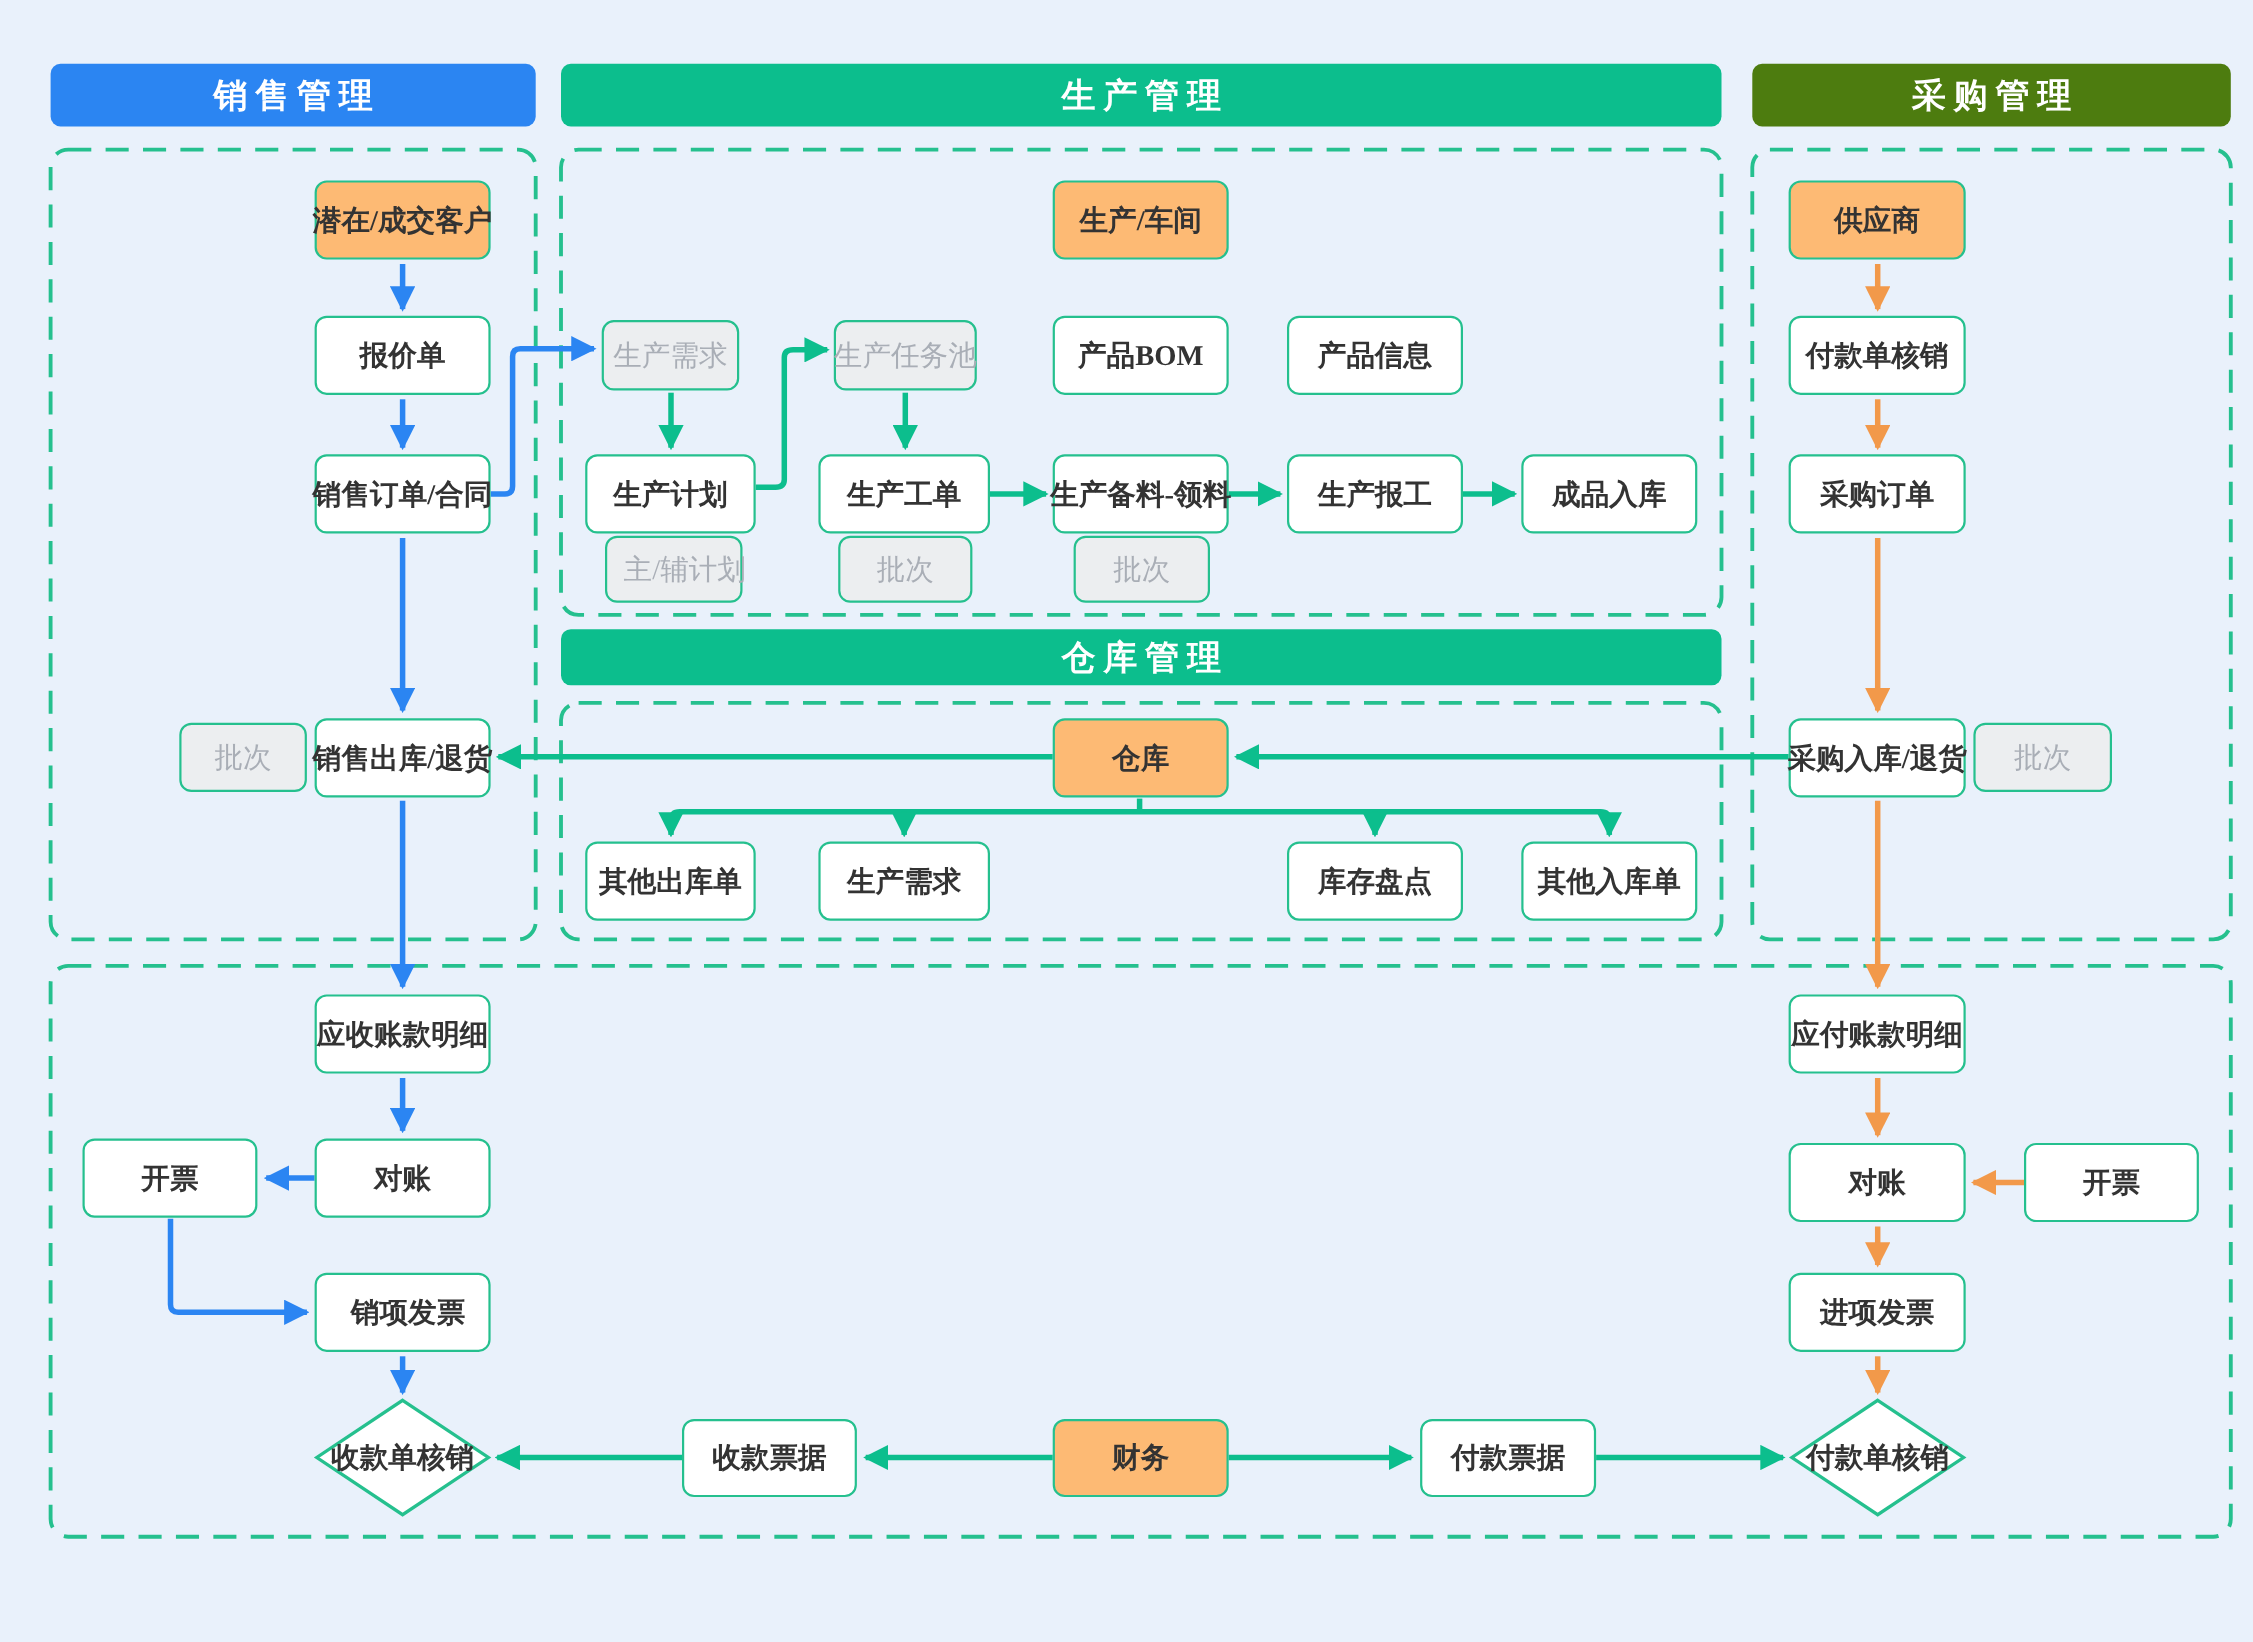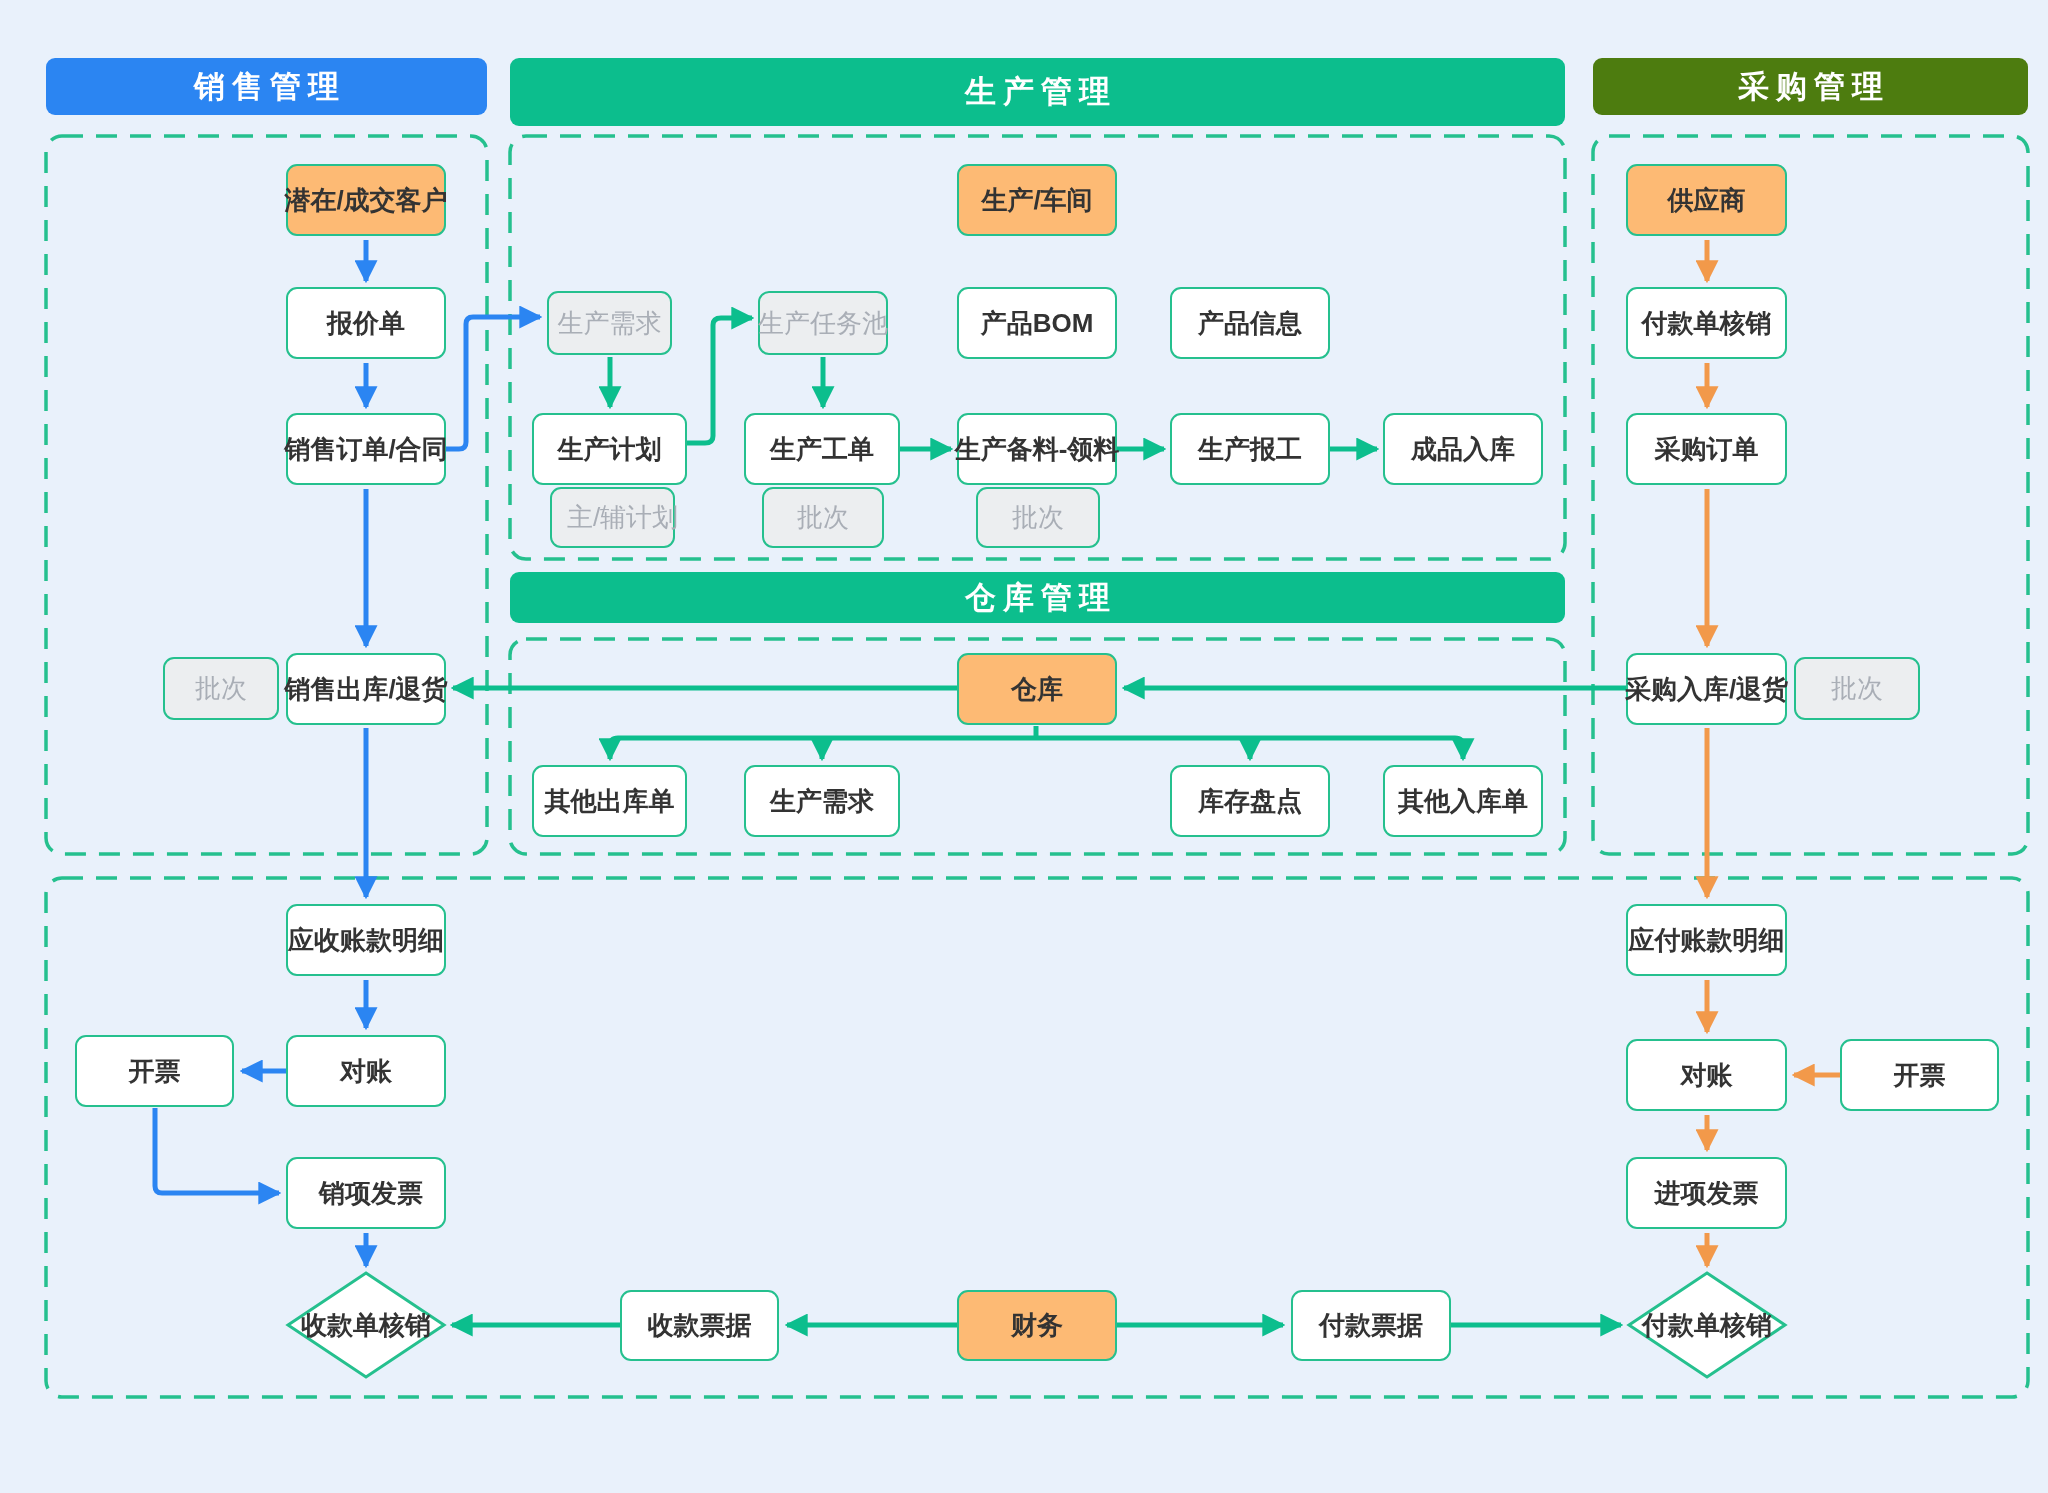--- a/index.html
+++ b/index.html
@@ -1,20 +1,20 @@
 <!DOCTYPE html>
 <html><head>
 <meta charset="utf-8">
 <style>
   html,body{margin:0;padding:0;background:#E9F1FB;}
   .canvas{
     position:relative;
     width:2048px;height:1493px;
     background:#E9F1FB;
-    font-family:Liberation Sans, sans-serif;
+    font-family:Liberation Serif, serif;
     overflow:hidden;
   }
   .layer{position:absolute;left:0;top:0;}
   .hdr{
     position:absolute;display:flex;align-items:center;justify-content:center;
     border-radius:9px;color:#fff;font-size:31px;font-weight:700;
     letter-spacing:7px;text-indent:7px;
   }
   .hdr.blue{background:#2B85F2;}
   .hdr.green{background:#0CBE8D;}
@@ -99,21 +99,21 @@
       <path d="M1707,1233 L1707,1266" marker-end="url(#mo)"></path>
     </g>
 
     <g fill="#FFFFFF" stroke="#25C08E" stroke-width="3">
       <polygon points="366,1273 444,1325 366,1377 288,1325"></polygon>
       <polygon points="1707,1273 1785,1325 1707,1377 1629,1325"></polygon>
     </g>
   </svg>
 
   <div class="hdr blue" style="left:46px;top:58px;width:441px;height:57px;">销售管理</div>
-  <div class="hdr green" style="left:510px;top:58px;width:1055px;height:68px;">生产管理</div>
+  <div class="hdr green" style="left:510px;top:58px;width:1055px;height:57px;">生产管理</div>
   <div class="hdr orange" style="left:1593px;top:58px;width:435px;height:57px;">采购管理</div>
   <div class="hdr green" style="left:510px;top:572px;width:1055px;height:51px;">仓库管理</div>
 
   <div class="node tint" style="left:286px;top:164px;width:160px;height:72px;">潜在/成交客户</div>
   <div class="node" style="left:286px;top:287px;width:160px;height:72px;">报价单</div>
   <div class="node" style="left:286px;top:413px;width:160px;height:72px;">销售订单/合同</div>
   <div class="node muted" style="left:163px;top:657px;width:116px;height:63px;">批次</div>
   <div class="node" style="left:286px;top:653px;width:160px;height:72px;">销售出库/退货</div>
   <div class="node" style="left:286px;top:904px;width:160px;height:72px;">应收账款明细</div>
   <div class="node" style="left:286px;top:1035px;width:160px;height:72px;">对账</div>

